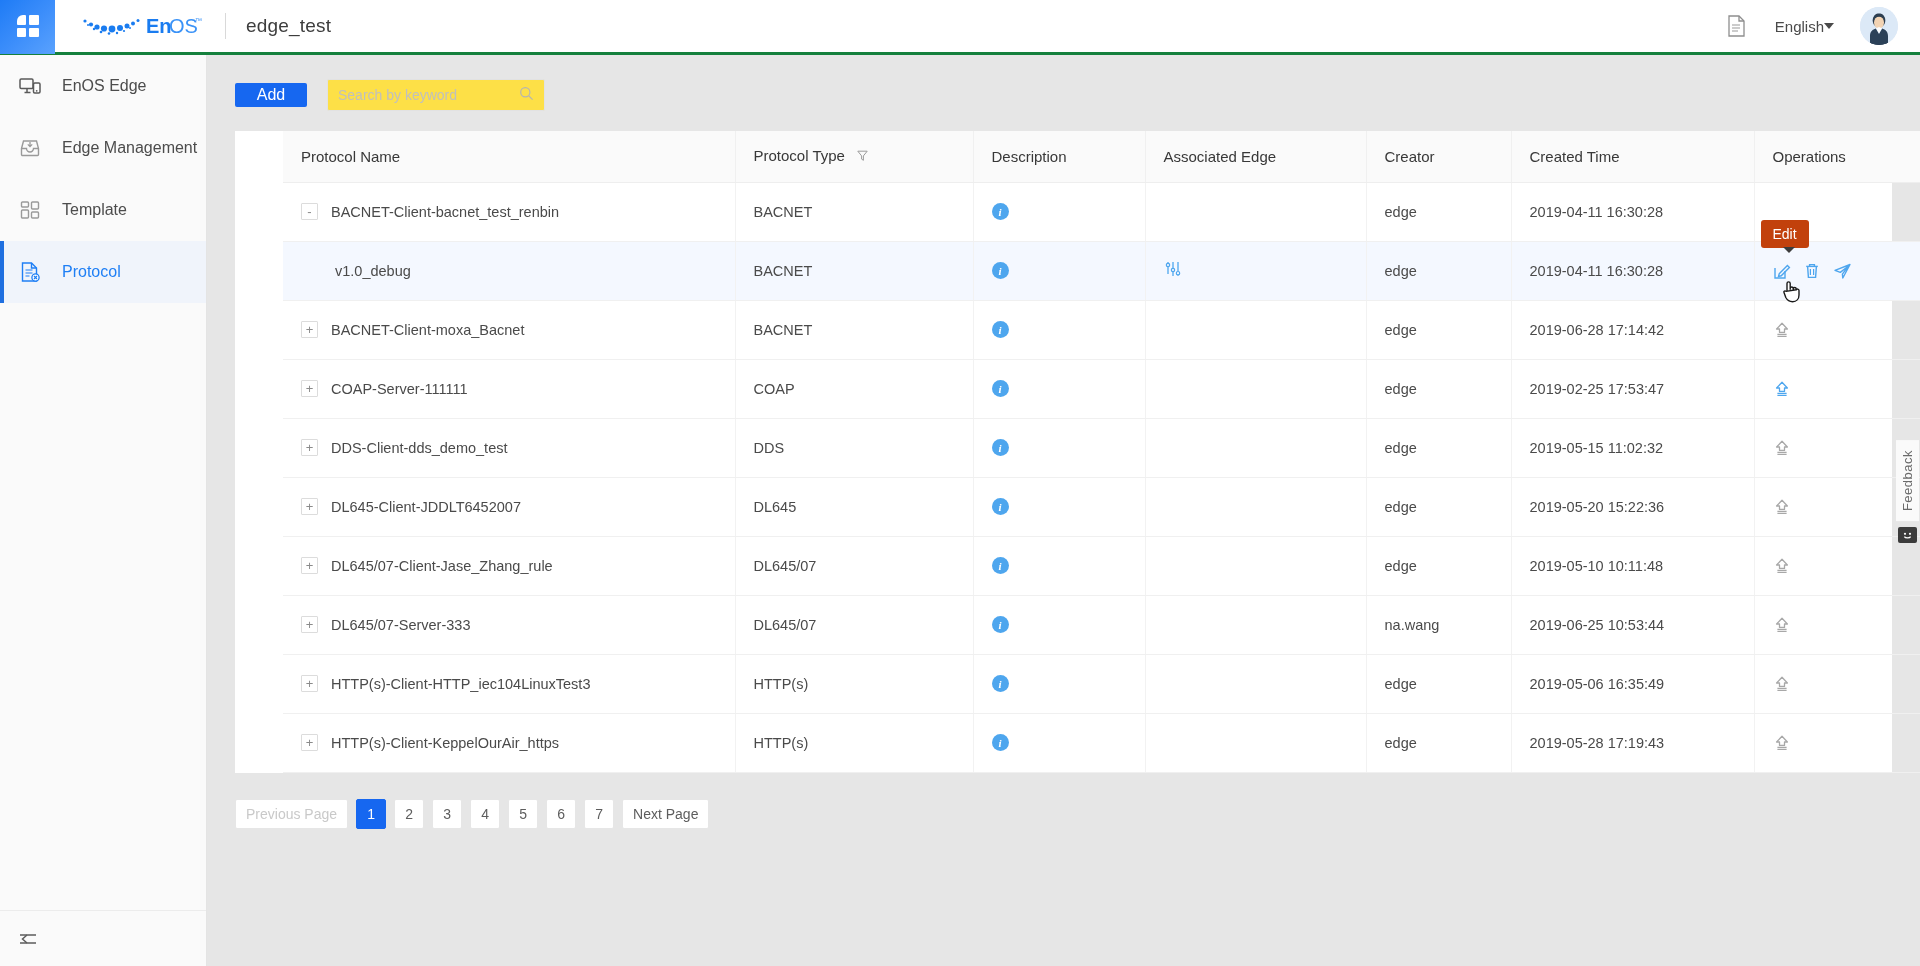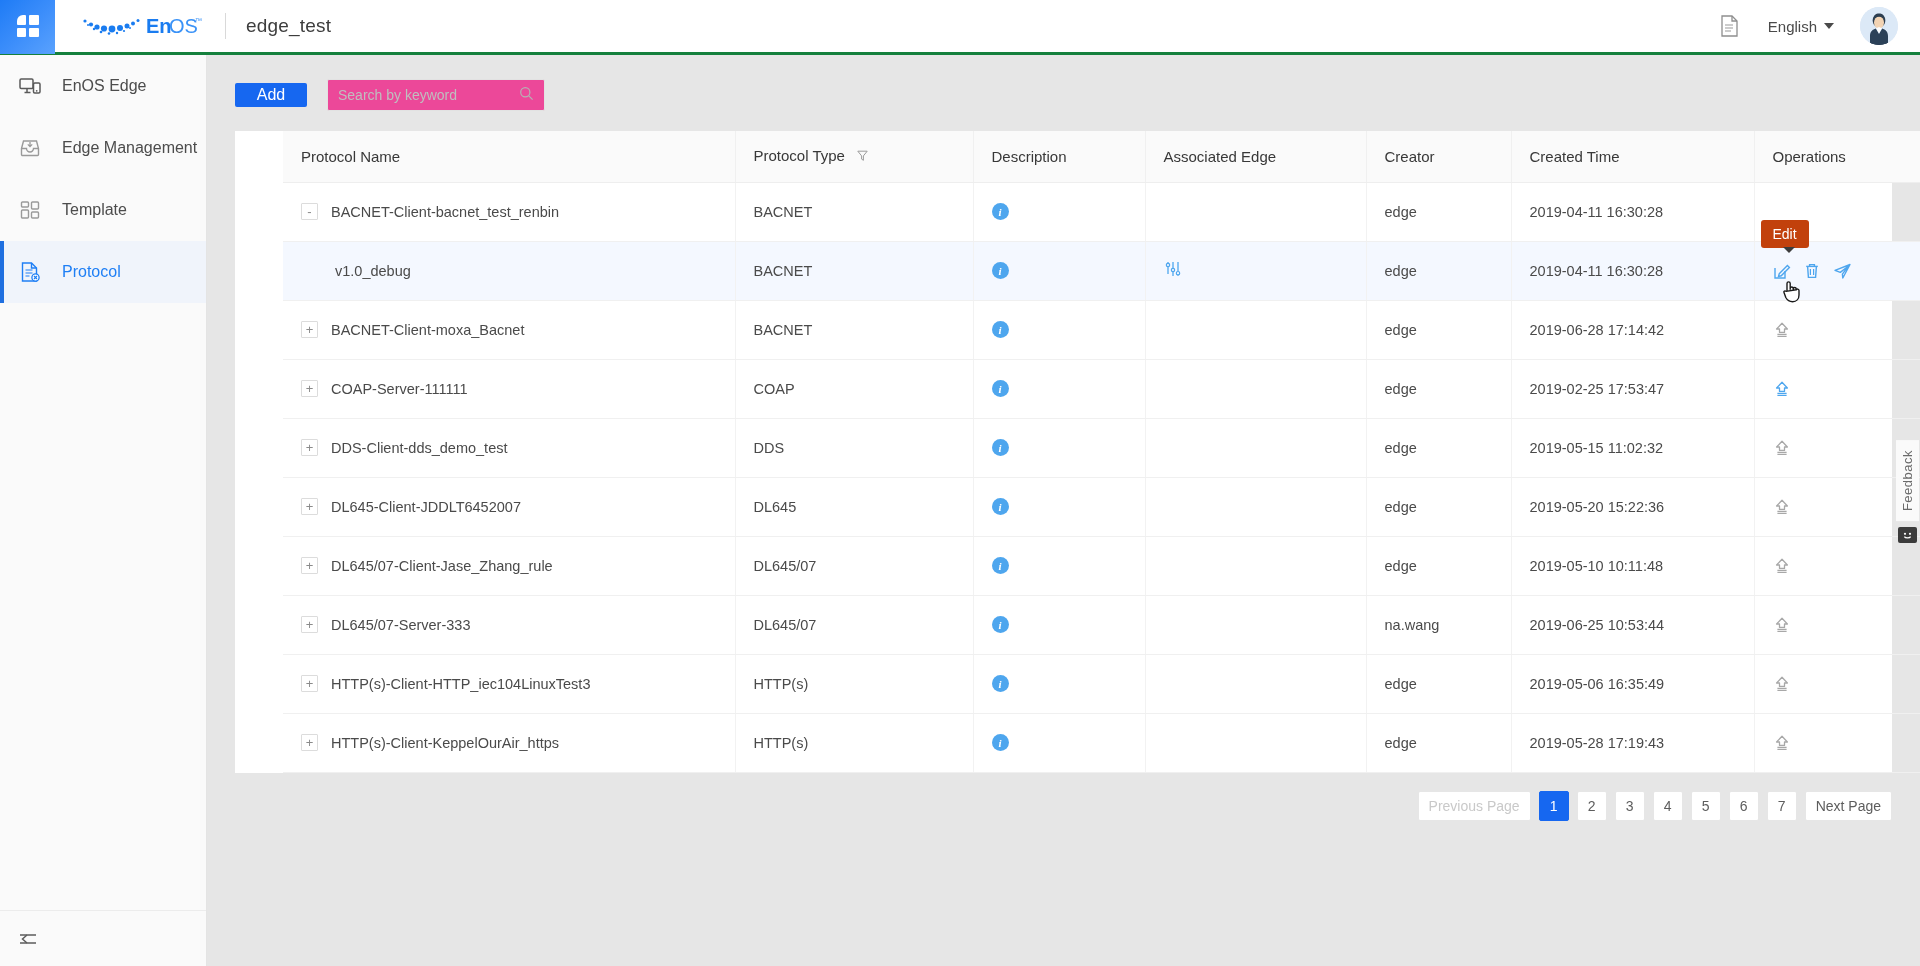--- a/index.html
+++ b/index.html
@@ -29,21 +29,21 @@
   .apps-grid i { display: block; background: #fff; border-radius: 1px; }
   .apps-grid i:first-child { border-top-left-radius: 6px; }
 
   .brand { display: flex; align-items: center; margin-left: 20px; }
   .brand svg { display: block; }
   .divider-v { width: 1px; height: 26px; background: #d9d9d9; margin: 0 20px 0 22px; }
   .page-title-top { font-size: 19px; color: #3d3d3d; letter-spacing: .2px; }
 
   .topbar-right { margin-left: auto; display: flex; align-items: center; padding-right: 22px; gap: 26px; }
   .doc-icon { width: 26px; height: 26px; cursor: pointer; display:flex; align-items:center; justify-content:center;}
-  .lang { display: flex; align-items: center; gap: 7px; font-size: 15px; color: #4a4a4a; cursor: pointer; justify-content: center; }
+  .lang { display: flex; align-items: center; font-size: 15px; color: #4a4a4a; cursor: pointer; justify-content: center; }
   .caret { width: 0; height: 0; border-left: 5px solid transparent; border-right: 5px solid transparent; border-top: 6px solid #4a4a4a; }
   .avatar {
     width: 38px; height: 38px; border-radius: 50%;
     background: #dce7f5; overflow: hidden; position: relative; cursor: pointer;
   }
 
   
   .sidebar {
     position: absolute; top: 55px; left: 0;
     width: 207px; height: 911px;
@@ -76,21 +76,21 @@
     background: #e6e6e6;
     padding: 24px 28px 0 28px;
   }
   .toolbar { display: flex; align-items: center; gap: 20px; margin-bottom: 20px; }
   .add-btn {
     width: 72px; height: 24px; background: #1667f0; color: #fff;
     font-size: 16px; border: none; border-radius: 2px; cursor: pointer;
     font-family: inherit;
   }
   .search-box {
-    width: 218px; height: 32px; background: #ec4899;
+    width: 218px; height: 32px; background: #fde047;
     border: 1px solid #e2e2e2; border-radius: 2px;
     display: flex; align-items: center; padding: 0 10px;
   }
   .search-box input {
     flex: 1; border: none; outline: none; font-size: 14px;
     color: #333; font-family: inherit; background: transparent;
   }
   .search-box input::placeholder { color: #bfbfbf; }
 
   
@@ -142,22 +142,22 @@
   .tooltip::after {
     content: ""; position: absolute; bottom: -5px; left: 22px;
     width: 0; height: 0;
     border-left: 6px solid transparent; border-right: 6px solid transparent;
     border-top: 6px solid #3c3c3c;
   }
   .cursor-hand { position: absolute; left: 8px; top: 16px; z-index: 41; pointer-events: none; }
 
   
   .pagination {
-    display: flex; justify-content: flex-end; align-items: center;
-    gap: 8px; padding: 18px 0 0 0; width: 1657px;
+    display: flex; align-items: center;
+    gap: 8px; padding: 18px 0 0 0; width: 1657px; margin-top: 8px;
   }
   .pg {
     min-width: 30px; height: 30px; background: #fff;
     border: 1px solid #e6e6e6; border-radius: 2px;
     display: flex; align-items: center; justify-content: center;
     font-size: 14px; color: #5d5d5d; cursor: pointer; padding: 0 10px;
   }
   .pg.active { background: #1667f0; border-color: #1667f0; color: #fff; }
   .pg.disabled { color: #c9c9c9; cursor: default; }
 

